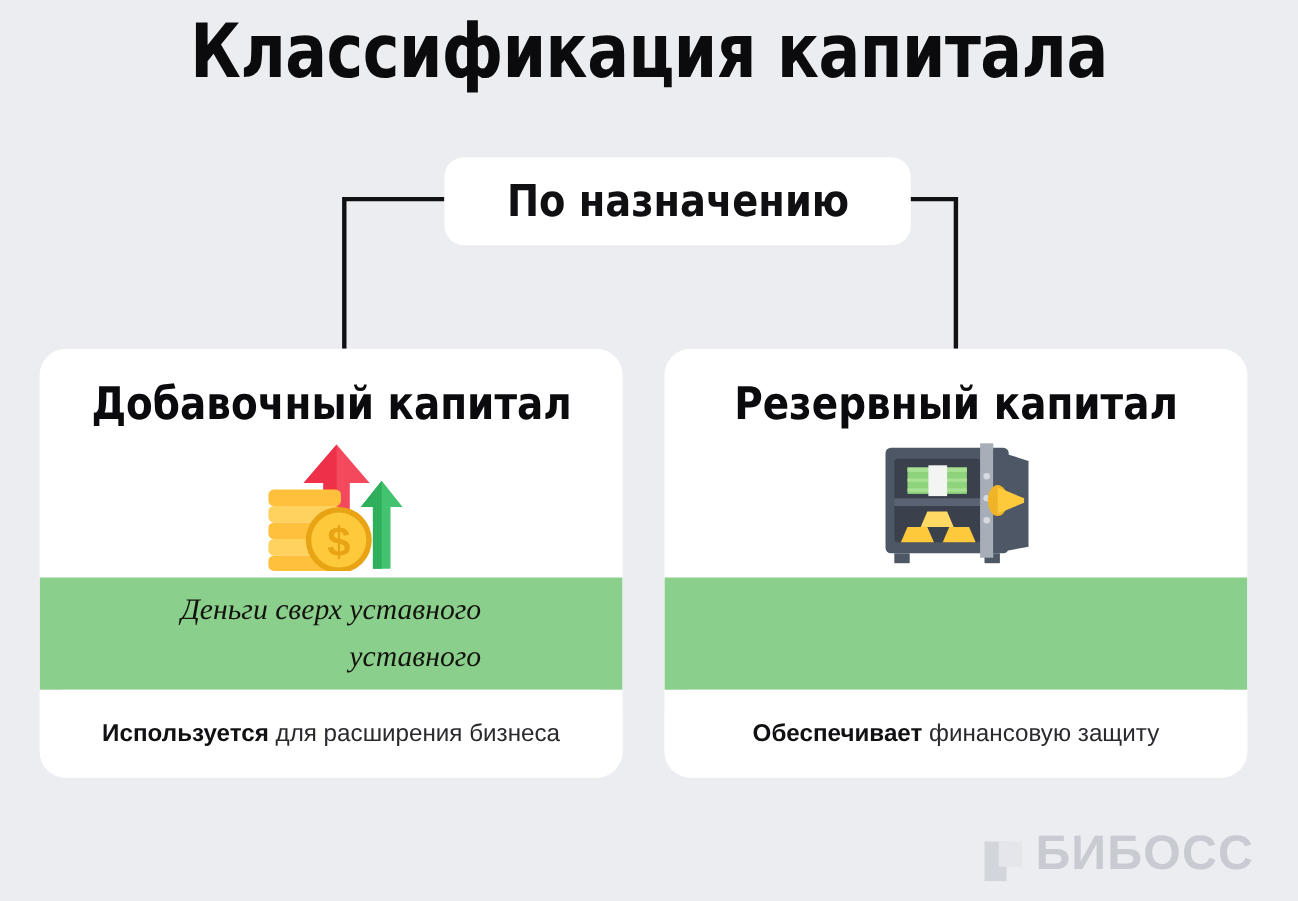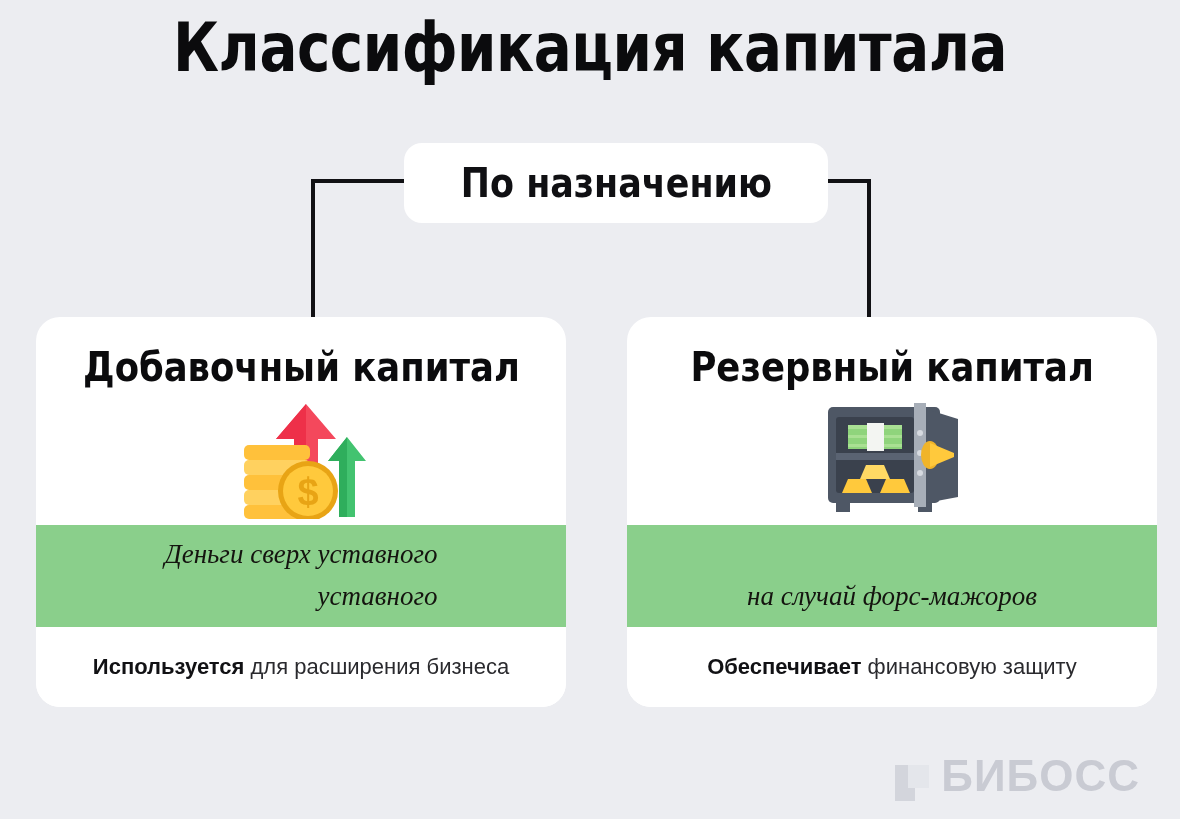--- a/index.html
+++ b/index.html
@@ -78,21 +78,21 @@
     width: 530px;
     height: 390px;
     background: #FFFFFF;
     border-radius: 24px;
     overflow: hidden;
     display: flex;
     flex-direction: column;
     align-items: center;
   }
   .card.left  { left: 36px; }
-  .card.right { left: 627px; }
+  .card.right { left: 604px; }
 
   .card-title {
     margin-top: 26px;
     font-family: "Liberation Sans Narrow", "DejaVu Sans Condensed", "Liberation Sans", sans-serif;
     font-size: 41px;
     font-weight: bold;
     color: #0B0B0D;
     white-space: nowrap;
     transform: scaleX(0.96);
   }
@@ -272,21 +272,20 @@
         <g>
           <ellipse cx="108" cy="56" rx="9" ry="14" fill="#F0B429"></ellipse>
           <polygon points="108,44 132,54 132,58 108,68" fill="#FFC93C"></polygon>
         </g>
       </svg>
     </div>
 
     <div class="green-band">
       <div class="green-text">
         <br>
-        <span>на случай форс-мажоров</span>
       </div>
     </div>
 
     <div class="card-footer">
       <div class="footer-text">
         <b>Обеспечивает</b><span> финансовую защиту</span>
       </div>
     </div>
   </div>
 

